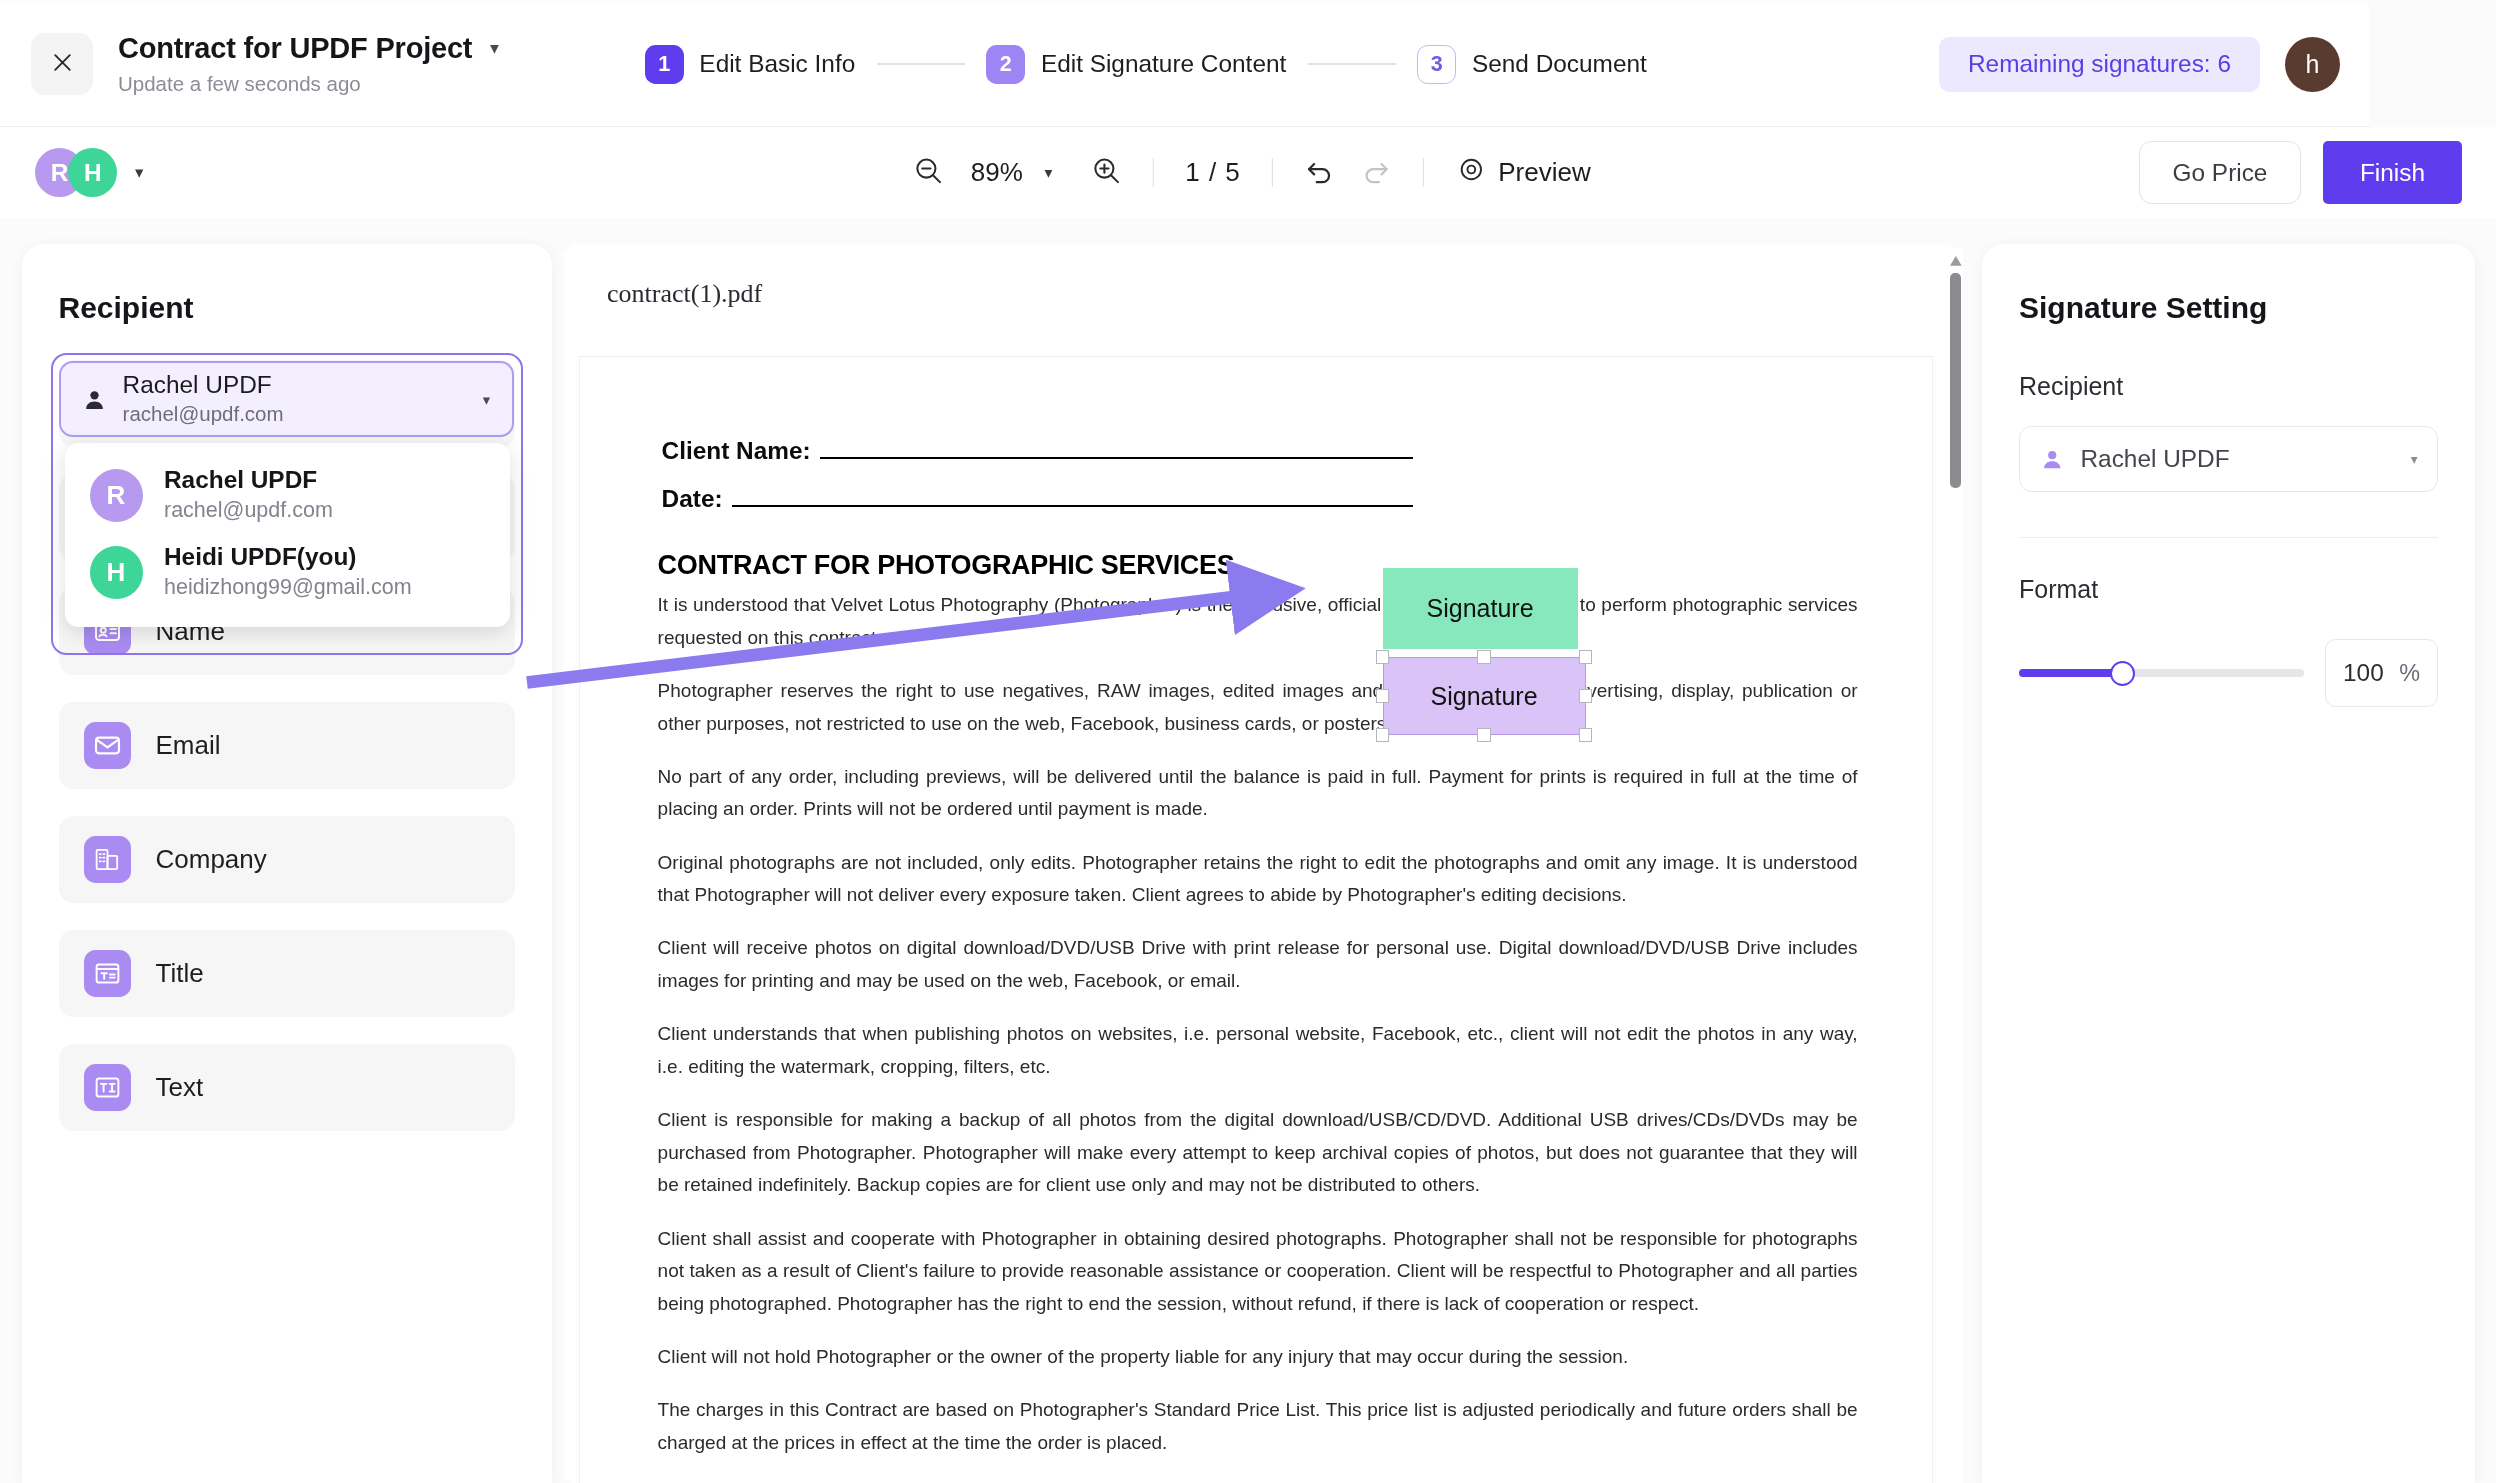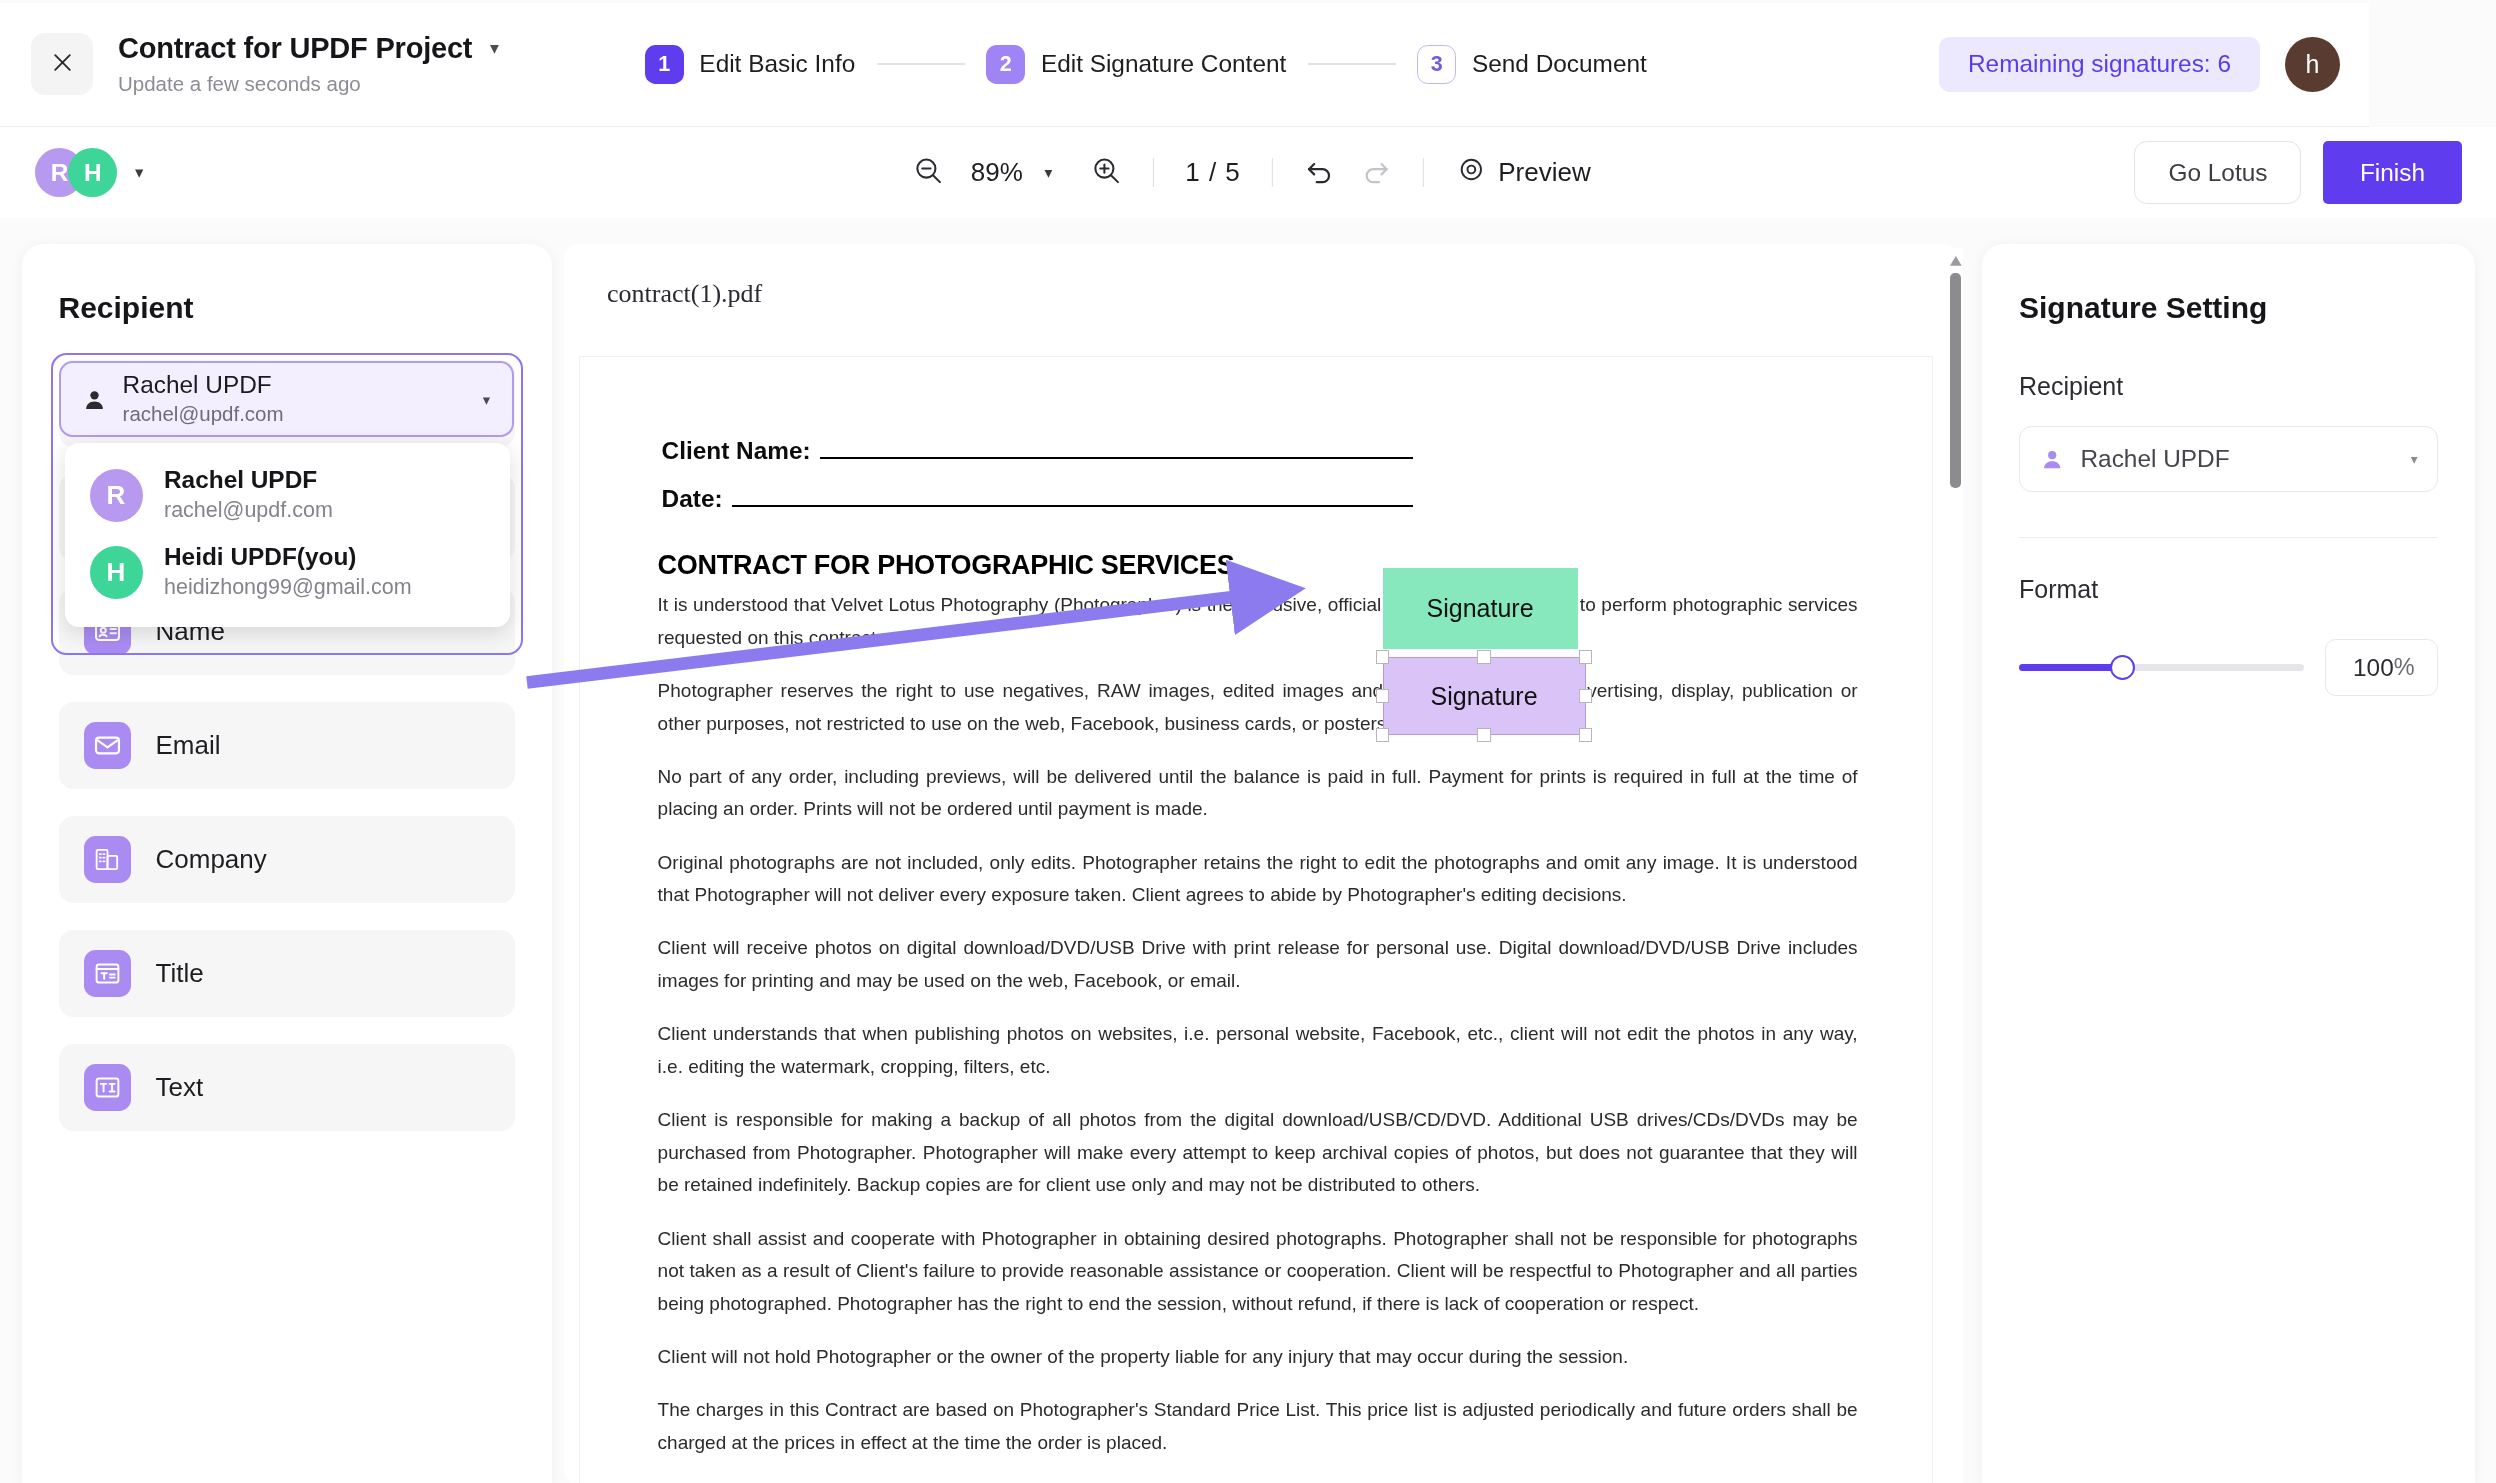--- a/index.html
+++ b/index.html
@@ -211,22 +211,22 @@
   .rp-sub2 { font-size: 25px; color: #2c2c33; margin: 37px 0 0 37px; }
   .format-row { display: flex; align-items: center; margin: 35px 37px 0 37px; gap: 21.5px; }
   .slider-wrap { position: relative; flex: 1 1 auto; height: 25px; display: flex; align-items: center; }
   .slider-track { position: absolute; left: 0; right: 0; height: 7.8px; background: #e6e6ea; border-radius: 3.9px; }
   .slider-fill { position: absolute; left: 0; width: 36%; height: 7.8px; background: #5f3dee; border-radius: 3.9px; }
   .slider-knob {
     position: absolute; left: 32%; width: 25px; height: 25px;
     background: #ffffff; border: 2.9px solid #5f3dee; border-radius: 50%; cursor: grab;
   }
   .pct-box {
-    width: 113px; height: 57px; border: 1px solid #e8e8ec; border-radius: 10.7px;
-    display: flex; align-items: center; justify-content: space-between; padding: 0 27px;
+    width: 113px; height: 68px; border: 1px solid #e8e8ec; border-radius: 10.7px;
+    display: flex; align-items: center; justify-content: space-between; padding: 0 17px;
     flex: 0 0 auto;
   }
   .pct-val { font-size: 24.4px; color: #2c2c33; }
   .pct-sign { font-size: 23.4px; color: #6b6b76; }
 </style>
 </head>
 <body>
 
 <div id="app">
 
@@ -320,21 +320,21 @@
           <svg viewBox="0 0 24 24" width="29" height="29" fill="none" stroke="#2a2a30" stroke-width="1.6">
             <circle cx="12" cy="12" r="8"></circle>
               <circle cx="12" cy="12" r="3.2"></circle>
           </svg>
         </span>
         <span>Preview</span>
       </div>
     </div>
 
     <div class="tb-right">
-      <button class="btn-ghost">Go Lotus</button>
+      <button class="btn-ghost">Go Price</button>
       <button class="btn-primary">Finish</button>
     </div>
   </div>
 
   <div class="left-panel">
     <div class="lp-title">Recipient</div>
 
     <div class="field-list">
       <div class="field-item">
         <div class="field-ic">

